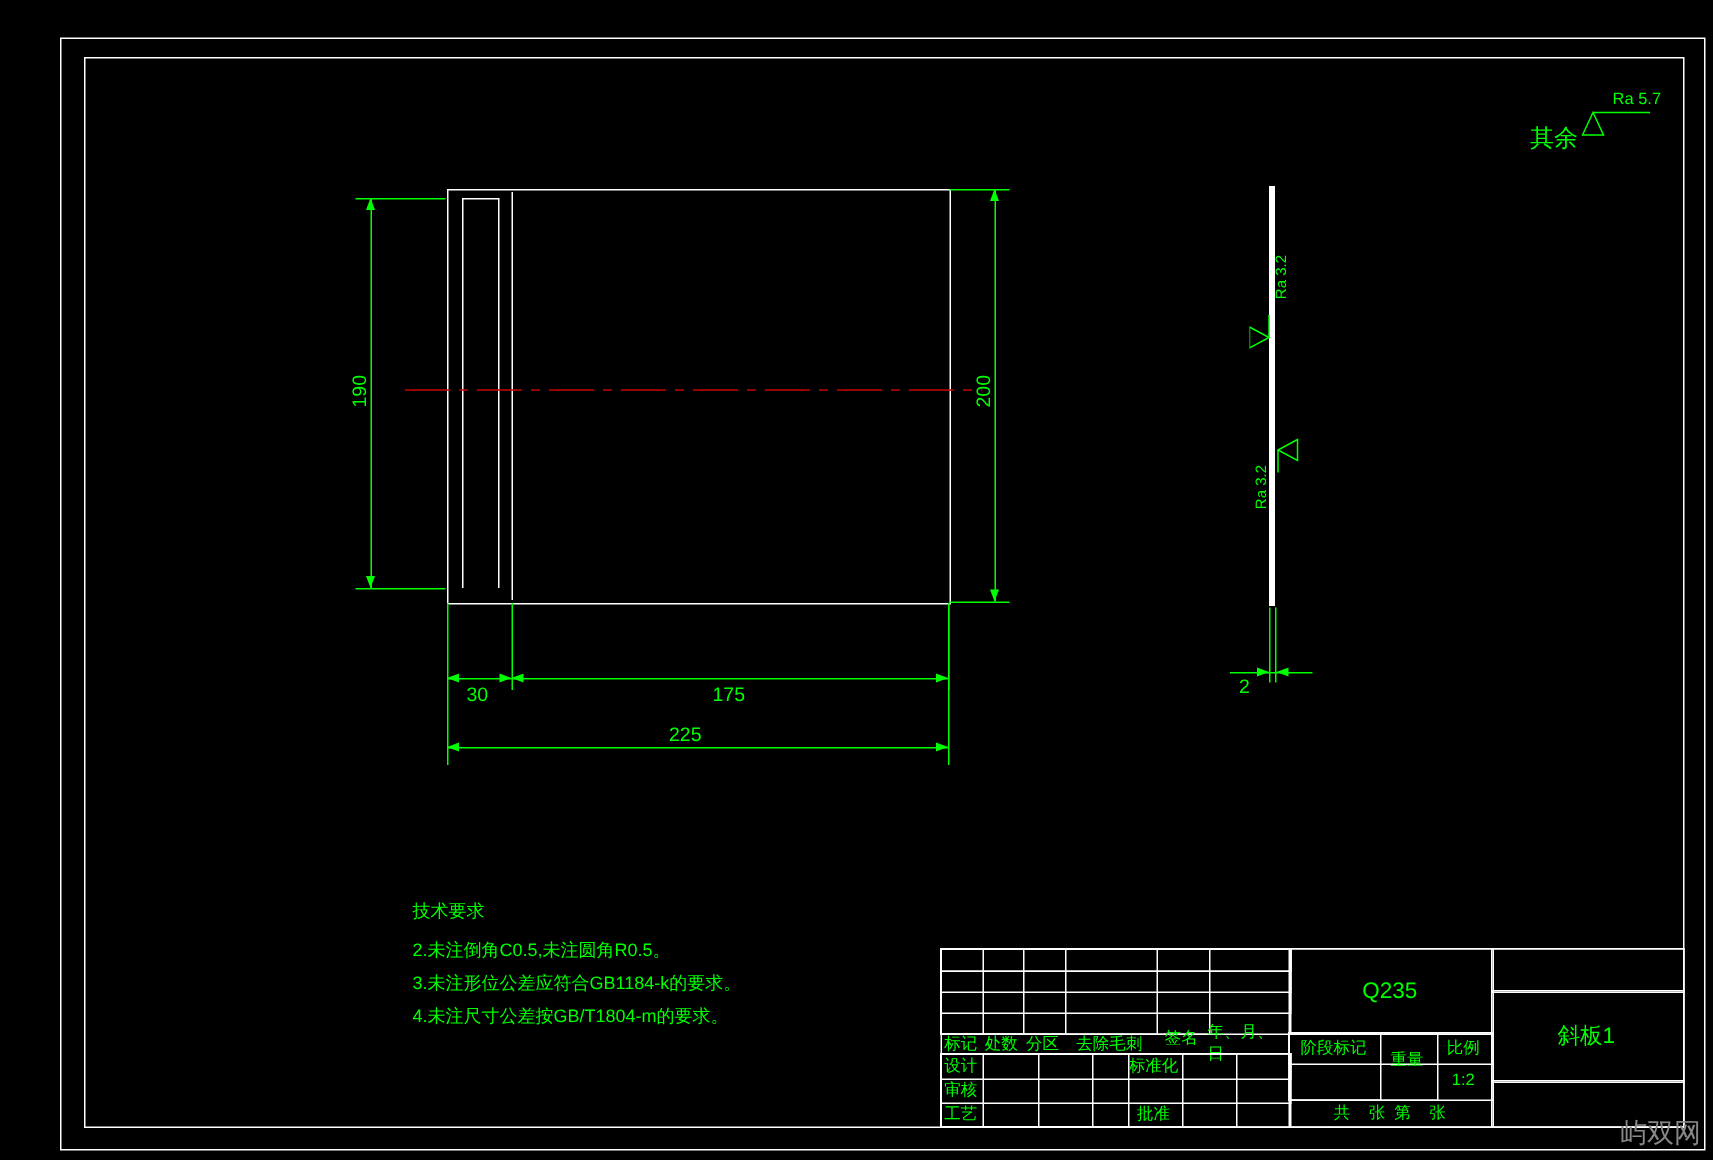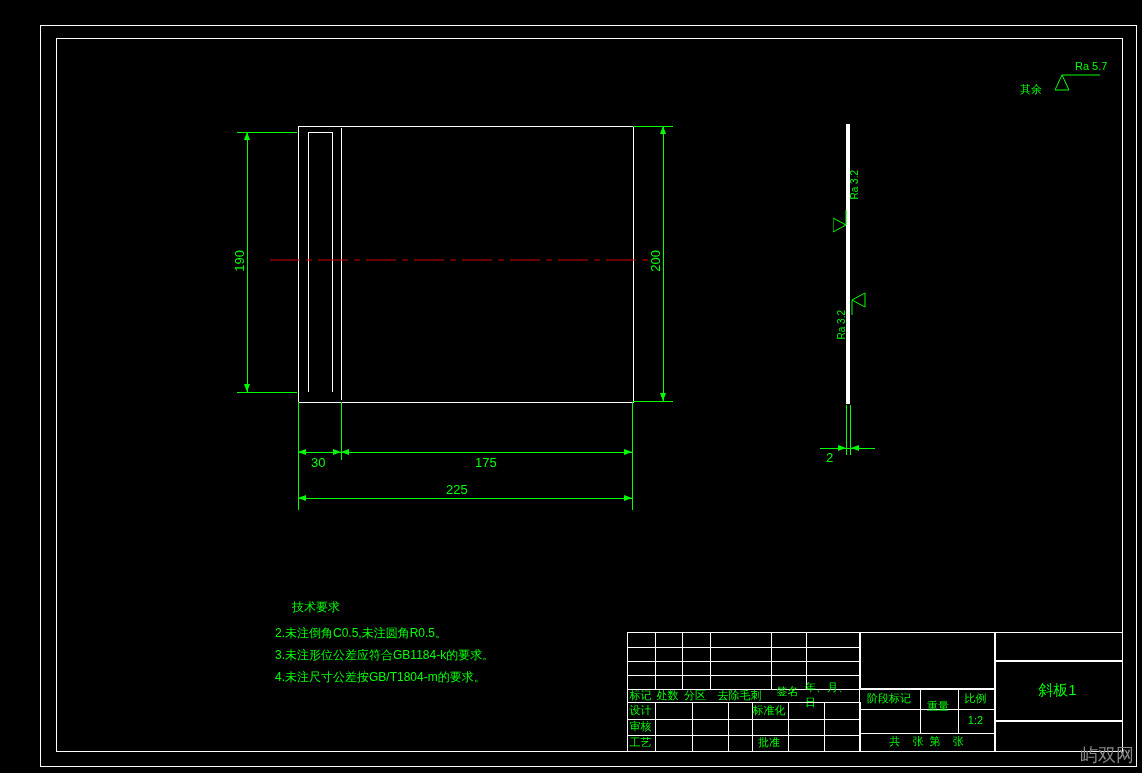--- a/index.html
+++ b/index.html
@@ -136,21 +136,20 @@
   .tech-notes {
     position: absolute;
     left: 275px;
     top: 596px;
     color: #0f0;
     font-size: 12px;
     line-height: 22px;
   }
   .tech-title {
     margin-bottom: 4px;
-    margin-left: 17px;
   }
   
   
   .title-block {
     position: absolute;
     left: 627px;
     top: 632px;
     width: 494px;
     height: 118px;
   }
@@ -252,21 +251,21 @@
 <div class="dim-line-h" style="left:820px;top:448px;width:55px"></div>
 <div class="arrow-right" style="left:838px;top:445px"></div>
 <div class="arrow-left" style="left:851px;top:445px"></div>
 <div class="dim-text" style="left:826px;top:450px">2</div>
 
 <svg class="sf-svg" style="left:1050px;top:70px;width:60px;height:30px">
   <path d="M 5 20 L 12 5 L 19 20 Z"></path>
   <line x1="12" y1="5" x2="50" y2="5"></line>
 </svg>
 <div class="dim-text" style="left:1075px;top:60px;font-size:11px">Ra 5.7</div>
-<div class="dim-text" style="left:1020px;top:82px;font-size:11px">其余</div>
+<div class="dim-text" style="left:1020px;top:82px;font-size:16px">其余</div>
 
 <svg class="sf-svg" style="left:833px;top:210px;width:20px;height:30px">
   <path d="M 0 8 L 13 15 L 0 22 Z"></path>
   <line x1="13" y1="15" x2="13" y2="-15"></line>
 </svg>
 <div class="ra-label" style="left:849px;top:170px">Ra 3.2</div>
 
 <svg class="sf-svg" style="left:850px;top:285px;width:20px;height:30px">
   <path d="M 15 8 L 2 15 L 15 22 Z"></path>
   <line x1="2" y1="15" x2="2" y2="45"></line>
@@ -313,20 +312,21 @@
   <div class="tb-grid" style="left:0;top:70px;width:232px;height:16px"></div>
   <div class="tb-grid" style="left:0;top:70px;width:232px;height:32px"></div>
 
   <div class="tb-cell" style="left:0;top:70px;width:27px;height:16px">设计</div>
   <div class="tb-cell" style="left:124px;top:70px;width:36px;height:16px">标准化</div>
   <div class="tb-cell" style="left:0;top:86px;width:27px;height:16px">审核</div>
   <div class="tb-cell" style="left:0;top:102px;width:27px;height:16px">工艺</div>
   <div class="tb-cell" style="left:124px;top:102px;width:36px;height:16px">批准</div>
 
   <div class="tb-grid" style="left:232px;top:0;width:135px;height:56px"></div>
+  <div class="tb-cell" style="left:232px;top:0;width:135px;height:56px;font-size:15px">Q235</div>
 
   <div class="tb-grid" style="left:367px;top:0;width:127px;height:28px"></div>
 
   <div class="tb-grid" style="left:367px;top:28px;width:127px;height:60px"></div>
   <div class="tb-cell" style="left:367px;top:28px;width:127px;height:60px;font-size:15px">斜板1</div>
 
   <div class="tb-grid" style="left:232px;top:56px;width:135px;height:62px"></div>
   <div class="tb-grid" style="left:232px;top:56px;width:135px;height:20px"></div>
   <div class="tb-grid" style="left:232px;top:56px;width:60px;height:44px"></div>
   <div class="tb-grid" style="left:232px;top:56px;width:98px;height:44px"></div>

